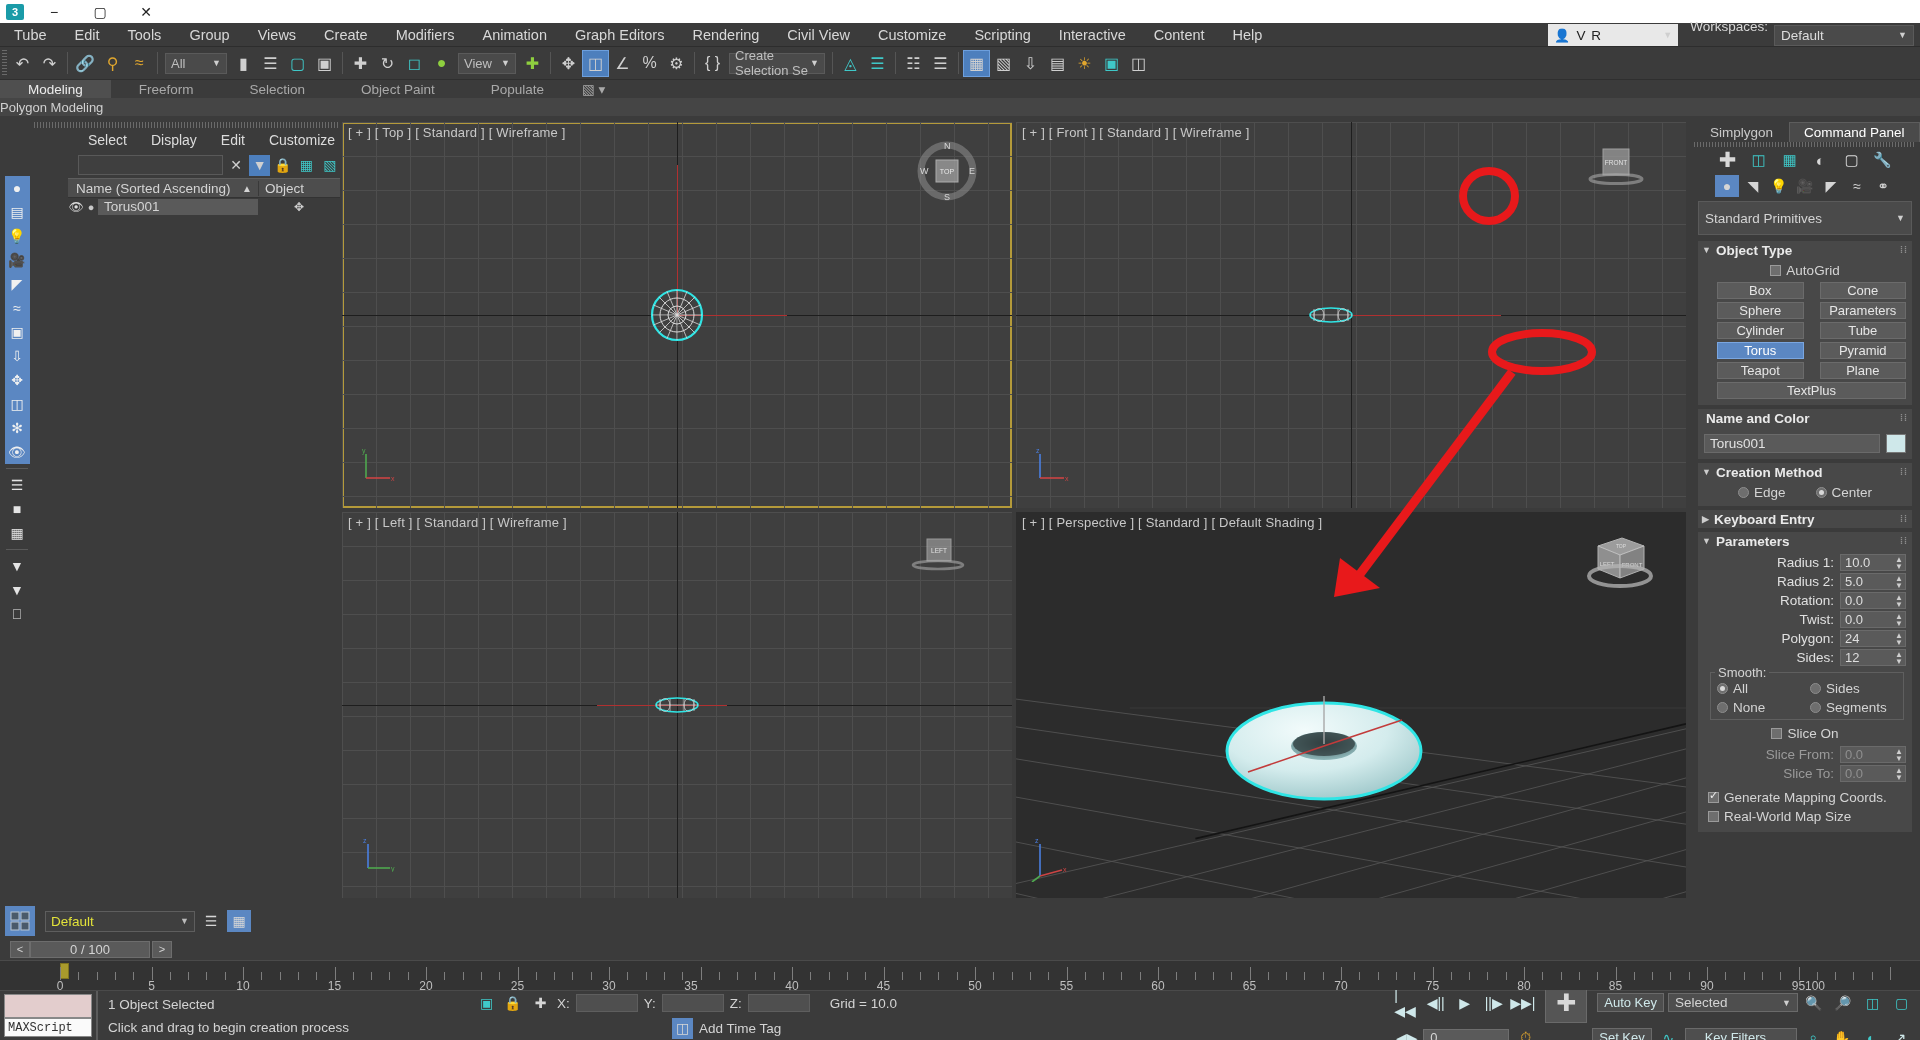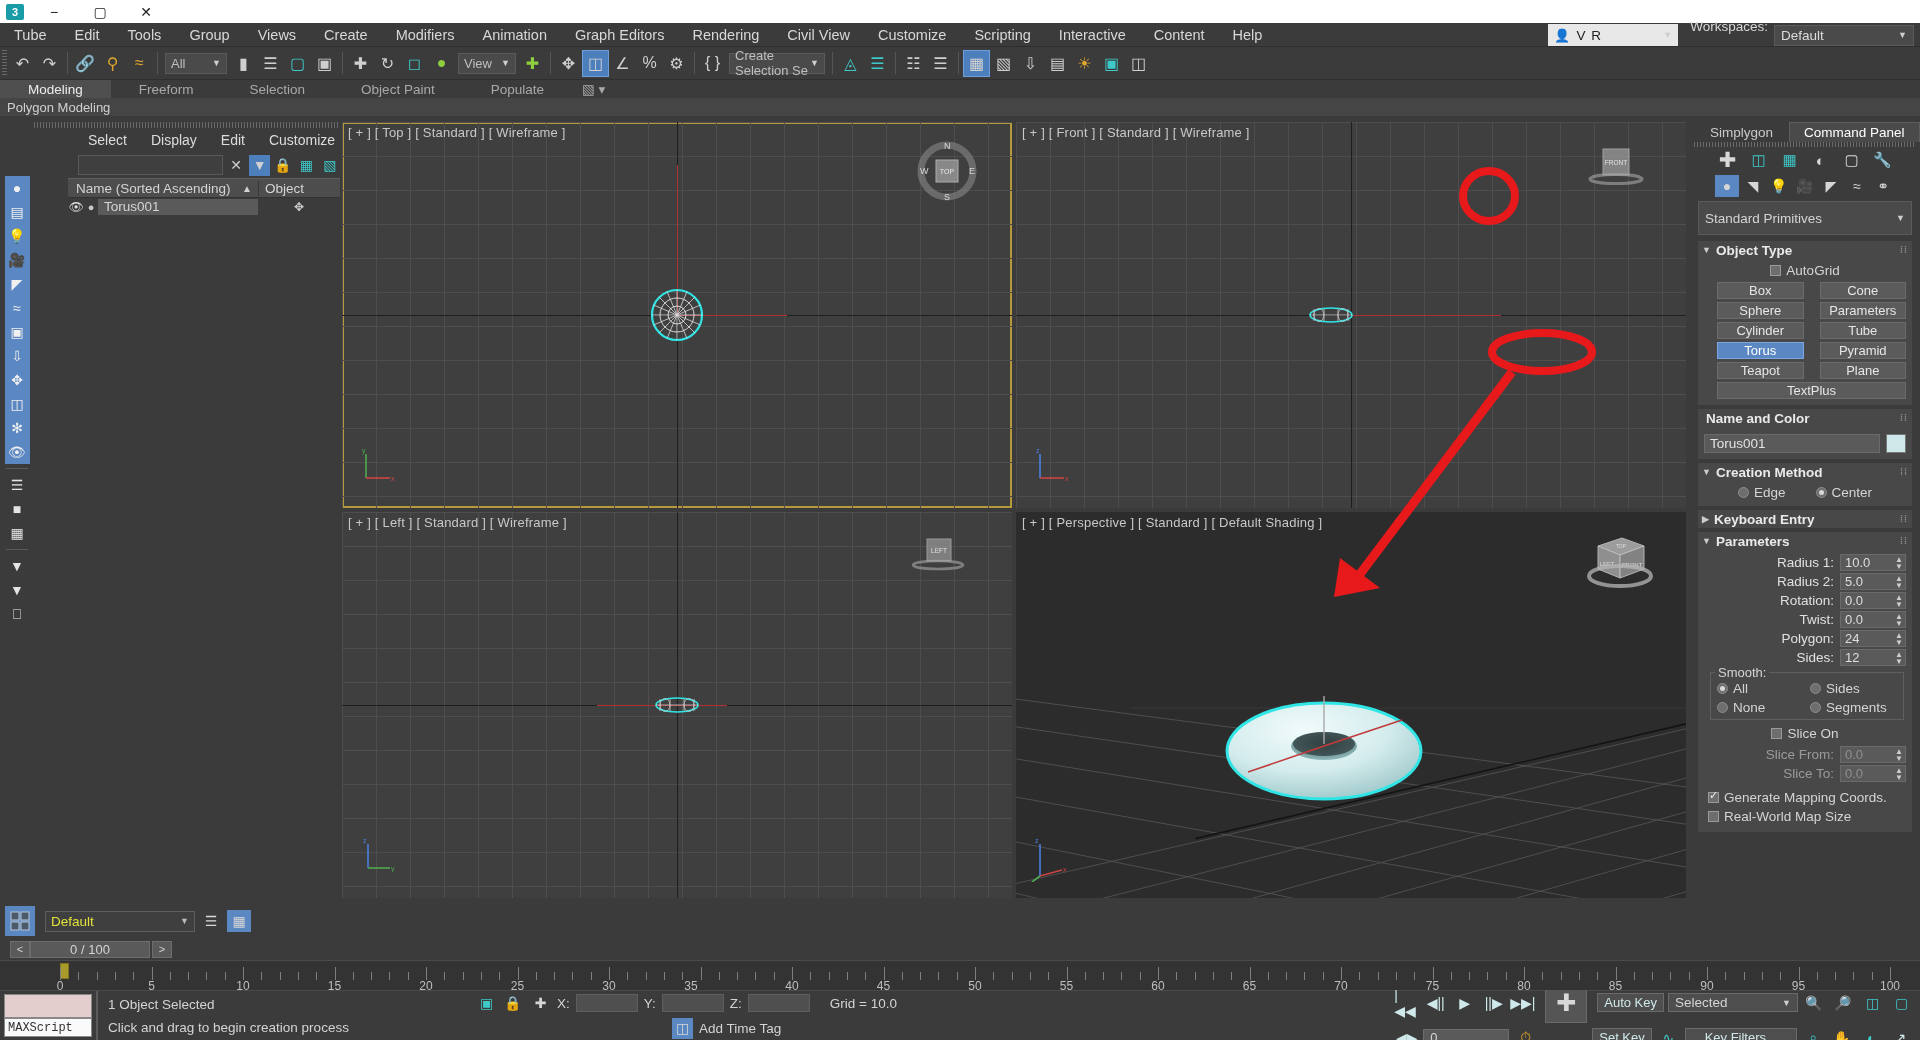--- a/index.html
+++ b/index.html
@@ -43,21 +43,21 @@
   .tcombo { height:21px; background:#4a4a4a; border:1px solid #5a5a5a; display:flex;
     align-items:center; padding:0 5px; font-size:13px; color:#bfbfbf; margin:0 3px;}
   .tcombo .cap { flex:1; }
 
   
   .ribbon { height:18px; background:#3b3b3b; display:flex; align-items:stretch;
     flex:0 0 18px; font-size:13.5px; }
   .rtab { padding:0 28px; display:flex; align-items:center; color:#a9a9a9; }
   .rtab.active { background:#4f4f4f; color:#ececec; }
   .ribbon2 { height:18px; background:#454545; display:flex; align-items:center;
-    flex:0 0 18px; font-size:13px; color:#d0d0d0; padding-left:7px; }
+    flex:0 0 18px; font-size:13px; color:#d0d0d0; padding-left:0; }
 
   
   .body { flex:1; display:flex; position:relative; background:#3b3b3b; }
 
   
   .leftstrip { width:34px; background:#3b3b3b; display:flex; flex-direction:column;
     align-items:center; padding-top:60px; gap:0px; }
   .lbtn { width:25px; height:24px; display:flex; align-items:center; justify-content:center;
     color:#e4e4e4; font-size:14px; margin-bottom:0px;}
   .lbtn.blue { background:#5b87c2; color:#f0f0f0;}
@@ -912,21 +912,21 @@
         <div class="tick" style="left: 1743.6px; height: 8px;"></div>
         <div class="tick" style="left: 1761.9px; height: 8px;"></div>
         <div class="tick" style="left: 1780.2px; height: 8px;"></div>
         <div class="tick" style="left: 1798.5px; height: 13px;"></div>
         <div class="tlabel" style="left: 1798.5px; bottom: -3px;">95</div>
         <div class="tick" style="left: 1816.8px; height: 8px;"></div>
         <div class="tick" style="left: 1835.1px; height: 8px;"></div>
         <div class="tick" style="left: 1853.4px; height: 8px;"></div>
         <div class="tick" style="left: 1871.7px; height: 8px;"></div>
         <div class="tick" style="left: 1890px; height: 13px;"></div>
-        <div class="tlabel" style="left: 1890px; bottom: -3px; margin-top: 12px;">100</div>
+        <div class="tlabel" style="left: 1815px; bottom: -3px; margin-top: 12px;">100</div>
       </div>
 
     <div class="statusbar">
       <div class="maxscript">
         <div class="ms-top"></div>
         <div class="ms-bot">MAXScript Mi</div>
       </div>
       <div class="statustext">
         <div>1 Object Selected</div>
         <div>Click and drag to begin creation process</div>

